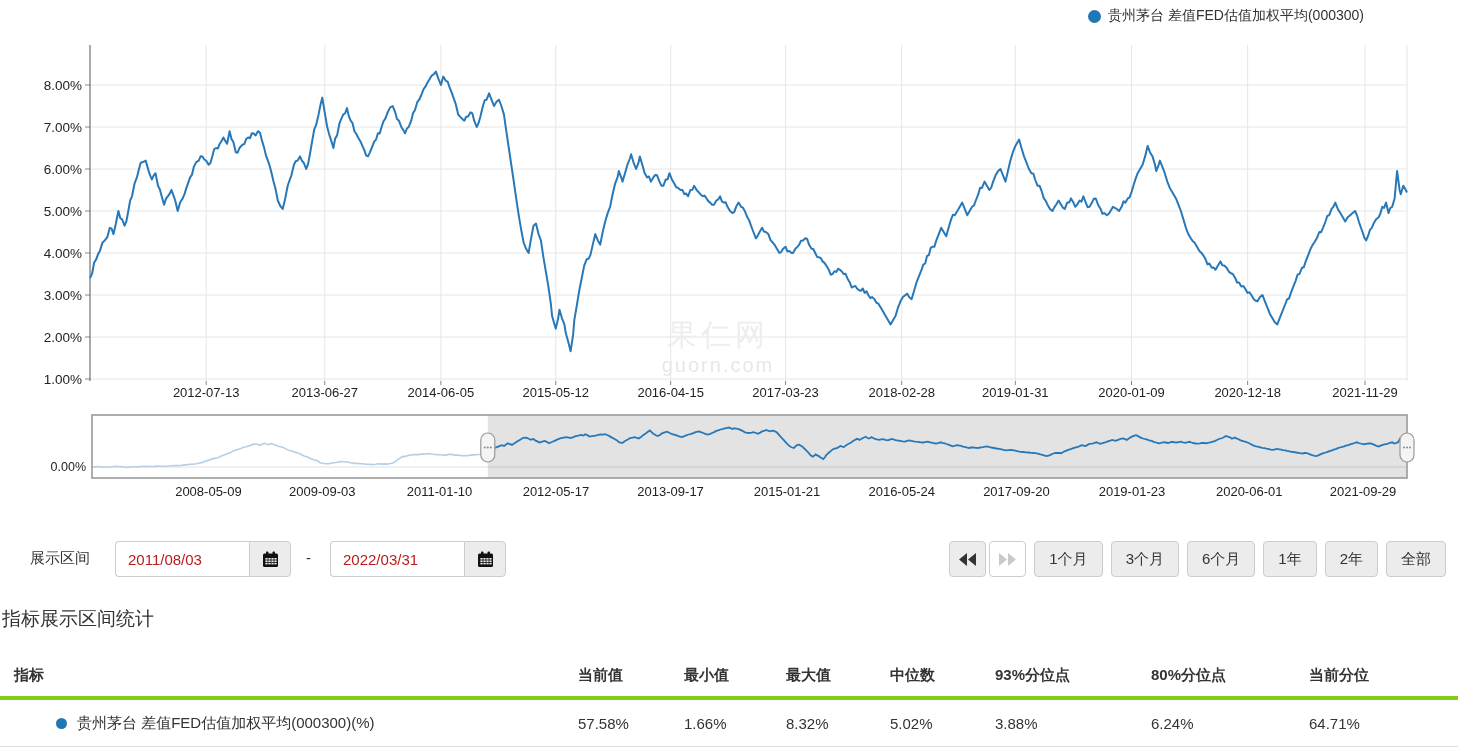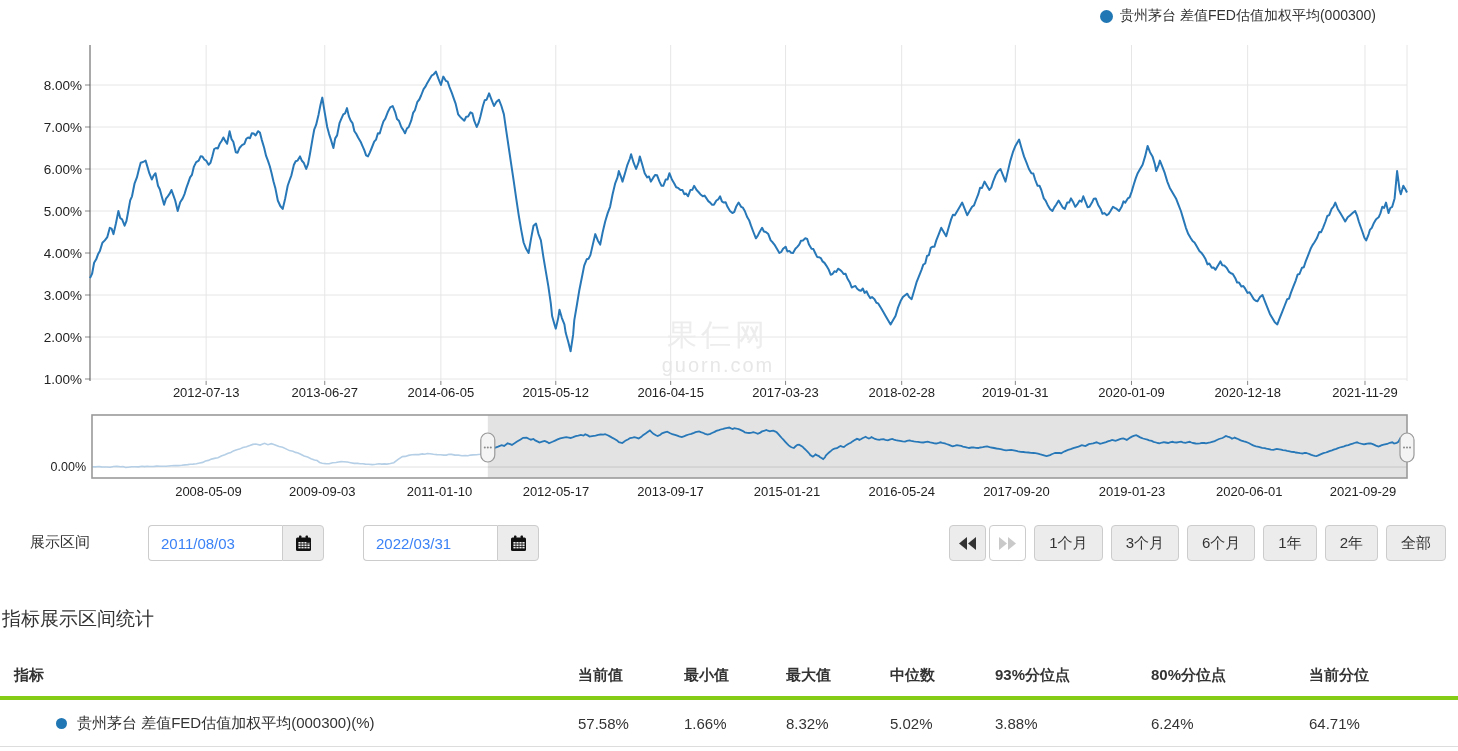--- a/index.html
+++ b/index.html
@@ -1,30 +1,30 @@
 <!DOCTYPE html>
 <html><head>
 <meta charset="utf-8">
 <style>
   html,body{margin:0;padding:0;background:#fff;}
   body{width:1458px;height:751px;overflow:hidden;font-family:"Liberation Sans","DejaVu Sans",sans-serif;color:#333;position:relative;}
   .page{position:relative;width:1458px;height:751px;background:#fff;}
 
   
-  .legend{position:absolute;top:7px;right:82px;display:flex;align-items:center;gap:7px;font-size:14px;color:#333;}
+  .legend{position:absolute;top:7px;right:94px;display:flex;align-items:center;gap:7px;font-size:14px;color:#333;}
   .legend-dot{width:13px;height:13px;border-radius:50%;background:#2077b4;flex:none;}
 
   
   #chart-svg{position:absolute;top:0;left:0;}
 
   
-  .controls{position:absolute;top:524px;left:0;width:1458px;height:38px;}
+  .controls{position:absolute;top:540px;left:0;width:1458px;height:38px;}
   .range-label{position:absolute;left:30px;top:9px;font-size:15px;color:#333;}
   .ig{position:absolute;top:1px;display:flex;height:36px;}
-  .ig input{width:121px;height:34px;border:1px solid #ccc;border-right:none;border-radius:4px 0 0 4px;padding:0 0 0 12px;font-size:15px;color:#3b82f6;font-family:inherit;outline:none;background:#fff;margin-left:33px;}
+  .ig input{width:121px;height:34px;border:1px solid #ccc;border-right:none;border-radius:4px 0 0 4px;padding:0 0 0 12px;font-size:15px;color:#b91c1c;font-family:inherit;outline:none;background:#fff;}
   .ig .addon{width:42px;height:36px;border:1px solid #ccc;background:#ececec;border-radius:0 4px 4px 0;display:flex;align-items:center;justify-content:center;cursor:pointer;padding:0;box-sizing:border-box;}
   .ig1{left:115px;}
   .ig2{left:330px;}
   .dash{position:absolute;left:306px;top:9px;font-size:15px;color:#333;}
   .btns{position:absolute;right:12px;top:1px;display:flex;align-items:center;}
   .btn{height:36px;padding:0 14px;font-size:15px;color:#333;background:#ececec;border:1px solid #ccc;border-radius:4px;cursor:pointer;font-family:inherit;box-sizing:border-box;}
   .btn+.btn{margin-left:8px;}
   .btn.arrow{padding:0 9px;display:flex;align-items:center;}
   .btn.arrow.fwd{margin-left:3px;background:#fff;cursor:default;}
 

